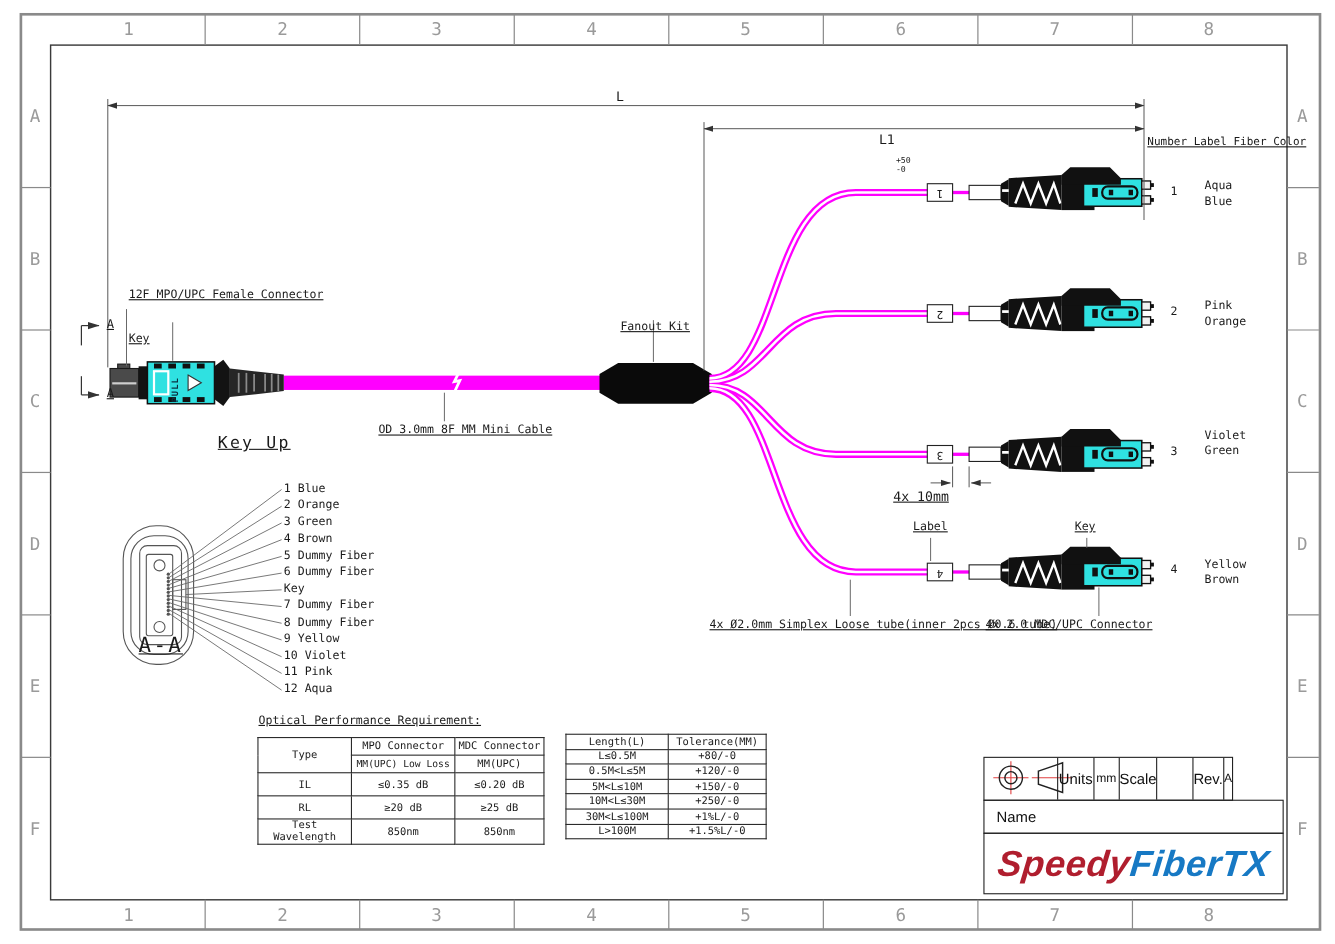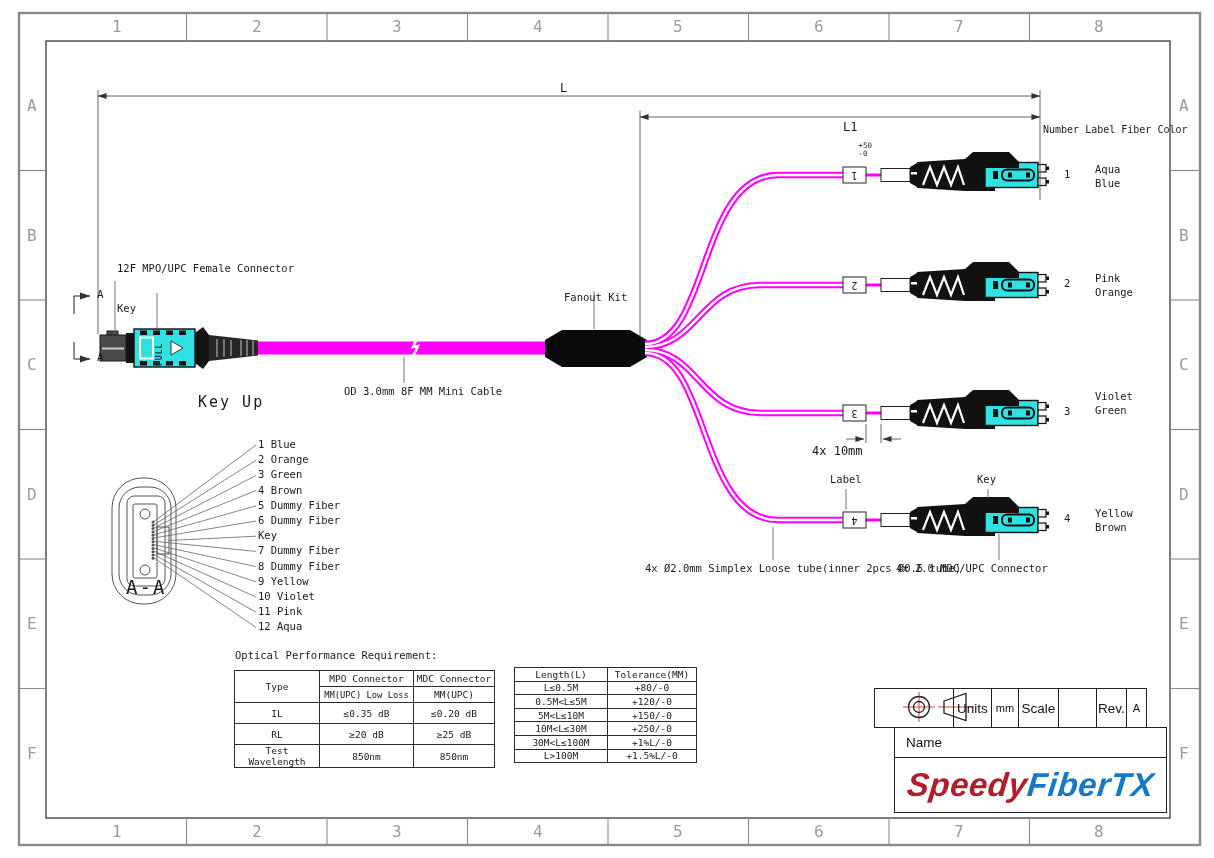--- a/index.html
+++ b/index.html
@@ -1,19 +1,19 @@
 <!DOCTYPE html>
 <html style="--cable: #ff00ff; --aqua: #2fe1e1; --logo-red: #b01e2e; --logo-blue: #1779c4;"><head>
 <meta charset="utf-8">
 <style>
   html,body{margin:0;padding:0;background:#fff;}
   #page{position:relative;width:1214px;height:858px;background:#fff;overflow:hidden;
         font-family:"DejaVu Sans Mono",monospace;color:#1a1a1a;}
   svg{position:absolute;left:0;top:0;}
-  .t{position:absolute;font-size:10.5px;white-space:pre;color:#1a1a1a;}
+  .t{position:absolute;font-size:10.5px;white-space:pre;color:#1a1a1a;text-decoration:underline;}
   .grid-lab{position:absolute;font-size:16px;color:#9a9a9a;font-family:"DejaVu Sans Mono",monospace;}
   .f-cable{fill:var(--cable);}
   .s-cable{stroke:var(--cable);}
   .f-aqua{fill:var(--aqua);}
   .digit{position:absolute;width:23px;height:16px;line-height:16px;text-align:center;
          transform:rotate(180deg);font-size:10px;}
   .pull{position:absolute;left:153px;top:332px;height:34px;width:13px;
         writing-mode:vertical-rl;transform:rotate(180deg);font-size:8px;font-weight:bold;
         color:#0b2f3f;letter-spacing:1px;line-height:13px;}
   .legend-item{position:absolute;font-size:10.5px;line-height:14px;white-space:pre;}
@@ -250,21 +250,21 @@
   <div class="grid-lab" style="left:27px;top:614px">E</div>
   <div class="grid-lab" style="left:27px;top:744px">F</div>
   <div class="grid-lab" style="left:1179px;top:96px">A</div>
   <div class="grid-lab" style="left:1179px;top:226px">B</div>
   <div class="grid-lab" style="left:1179px;top:355px">C</div>
   <div class="grid-lab" style="left:1179px;top:485px">D</div>
   <div class="grid-lab" style="left:1179px;top:614px">E</div>
   <div class="grid-lab" style="left:1179px;top:744px">F</div>
 
   <div class="dim" style="left:560px;top:81px">L</div>
-  <div class="dim" style="left:843px;top:98px"><span>L1</span><span class="tolstack">
+  <div class="dim" style="left:799px;top:98px"><span>L1</span><span class="tolstack">
         <span>+50</span>
         <span>-0</span>
       </span></div>
   <div class="t" style="left:812px;top:444px;font-size:12px">4x 10mm</div>
 
   <div class="t" style="left:117px;top:262px">12F MPO/UPC Female Connector</div>
   <div class="t" style="left:117px;top:302px">Key</div>
   <div class="t" style="left:198px;top:393px;font-size:15px;letter-spacing:2px">Key Up</div>
   <div class="t" style="left:97px;top:288px;font-size:11px">A</div>
   <div class="t" style="left:97px;top:351px;font-size:11px">A</div>
@@ -366,21 +366,21 @@
           <td>30M&lt;L≤100M</td>
           <td>+1%L/-0</td>
         </tr>
     <tr>
           <td>L&gt;100M</td>
           <td>+1.5%L/-0</td>
         </tr>
   </tbody>
     </table>
 
-  <div class="tb" style="left:874px;top:688px;width:273px;height:40px">
+  <div class="tb" style="left:894px;top:688px;width:227px;height:40px">
     <div class="tb-cell" style="width:79px"></div>
     <div class="tb-cell" style="width:38px">Units</div>
     <div class="tb-cell" style="width:27px;font-size:11px">mm</div>
     <div class="tb-cell" style="width:40px">Scale</div>
     <div class="tb-cell" style="width:38px"></div>
     <div class="tb-cell" style="width:30px">Rev.</div>
     <div class="tb-cell" style="flex:1;font-size:11px">A</div>
   </div>
   <div class="tb" style="left:894px;top:727px;width:273px;height:31px">
     <div class="tb-cell" style="width:58px">Name</div>

